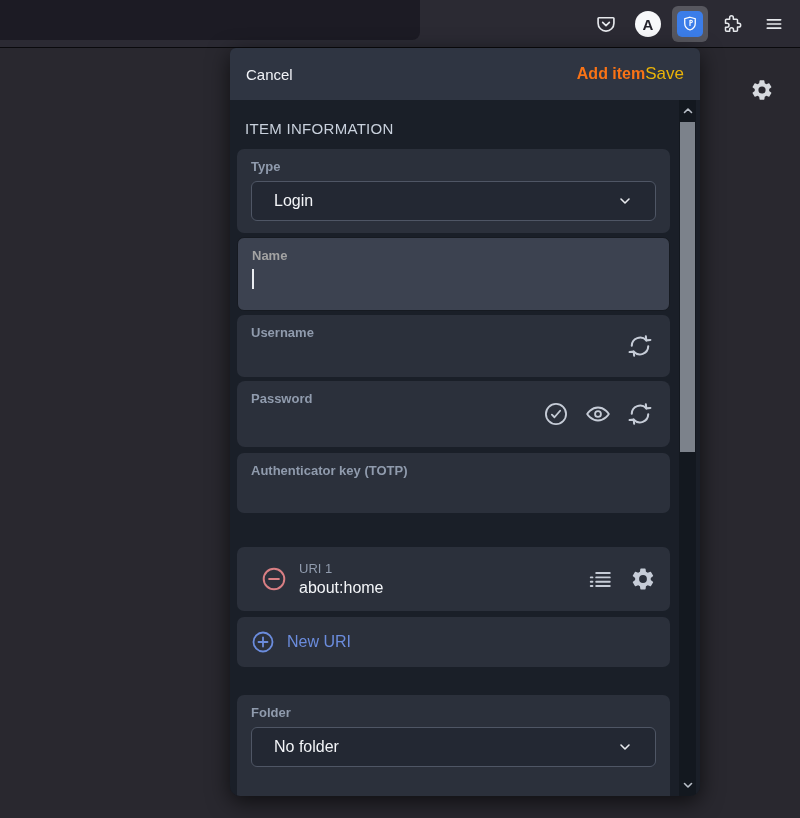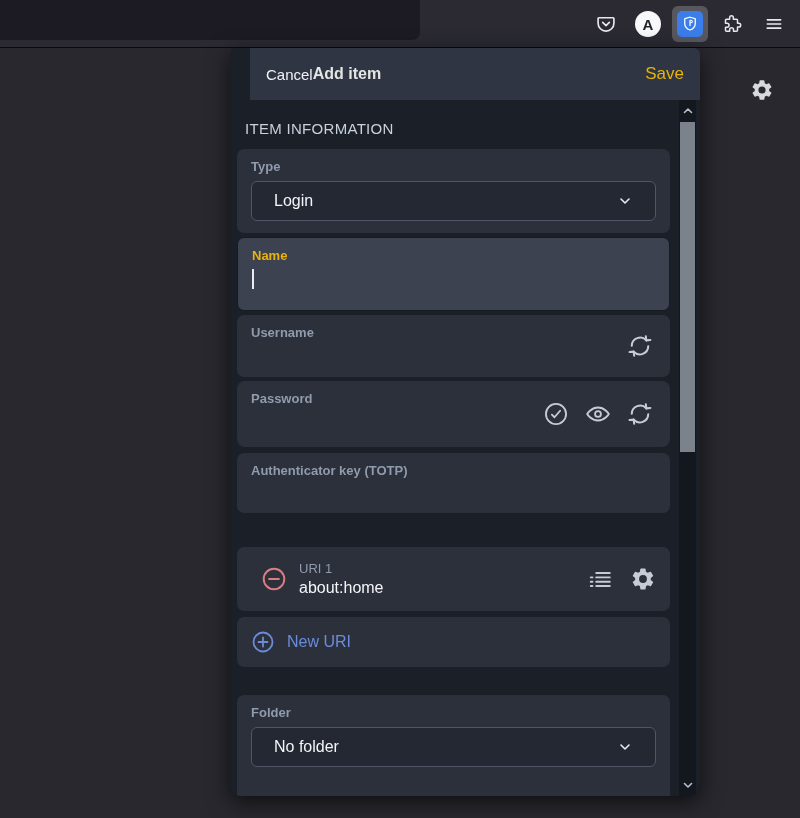--- a/index.html
+++ b/index.html
@@ -47,39 +47,39 @@
   .page-gear svg { width:24px; height:24px; }
   
   .popup {
     position:absolute; left:230px; top:48px; width:470px; height:748px;
     border-radius:6px 6px 10px 10px; overflow:hidden;
     box-shadow:0 6px 22px rgba(0,0,0,0.65);
     background:#1a1f28;
   }
   .popup-header {
     height:52px; background:#2f3542;
-    display:flex; align-items:center; padding:0 16px;margin-left:20px;
+    display:flex; align-items:center; padding:0 16px;
   }
   .ph-cancel { font-size:15px; color:#f1f3f7; cursor:pointer; }
-  .ph-title  { flex:1; text-align:left; font-size:16px; font-weight:bold; color:#e5e5e5; }
+  .ph-title  { flex:1; text-align:right; font-size:16px; font-weight:bold; color:#f97316; }
   .ph-save   { font-size:17px; color:#eab308; cursor:pointer; }
   .popup-body {
     position:absolute; top:52px; left:0; right:0; bottom:0;
     background:#1a1f28; padding:0 30px 0 7px; overflow:hidden;
   }
   .section-title {
     margin:20px 0 12px 8px; font-size:15px; letter-spacing:.3px; color:#c9d1dd;
   }
   .card {
     background:#2b303b; border-radius:7px; margin-bottom:4px;
     padding:10px 14px; position:relative; width:100%;
   }
   .card.focused { background:#3c4250; border:1px solid #161a21; }
   .field-label { font-size:13px; color:#909bad;font-weight:bold; }
-  .card.focused .field-label { color:#eab308; }
+  .card.focused .field-label { color:#a3a3a3; }
   .text-cursor {
     display:block; width:2px; height:20px; background:#e9ebef; margin-top:6px;
   }
   .select {
     margin-top:7px; height:40px; border-radius:6px;
     background:#232833; border:1px solid #4f5665;
     display:flex; align-items:center; padding:0 22px;
     font-size:16px; color:#f3f5f8; cursor:pointer;
   }
   .select .sel-value { flex:1; }

